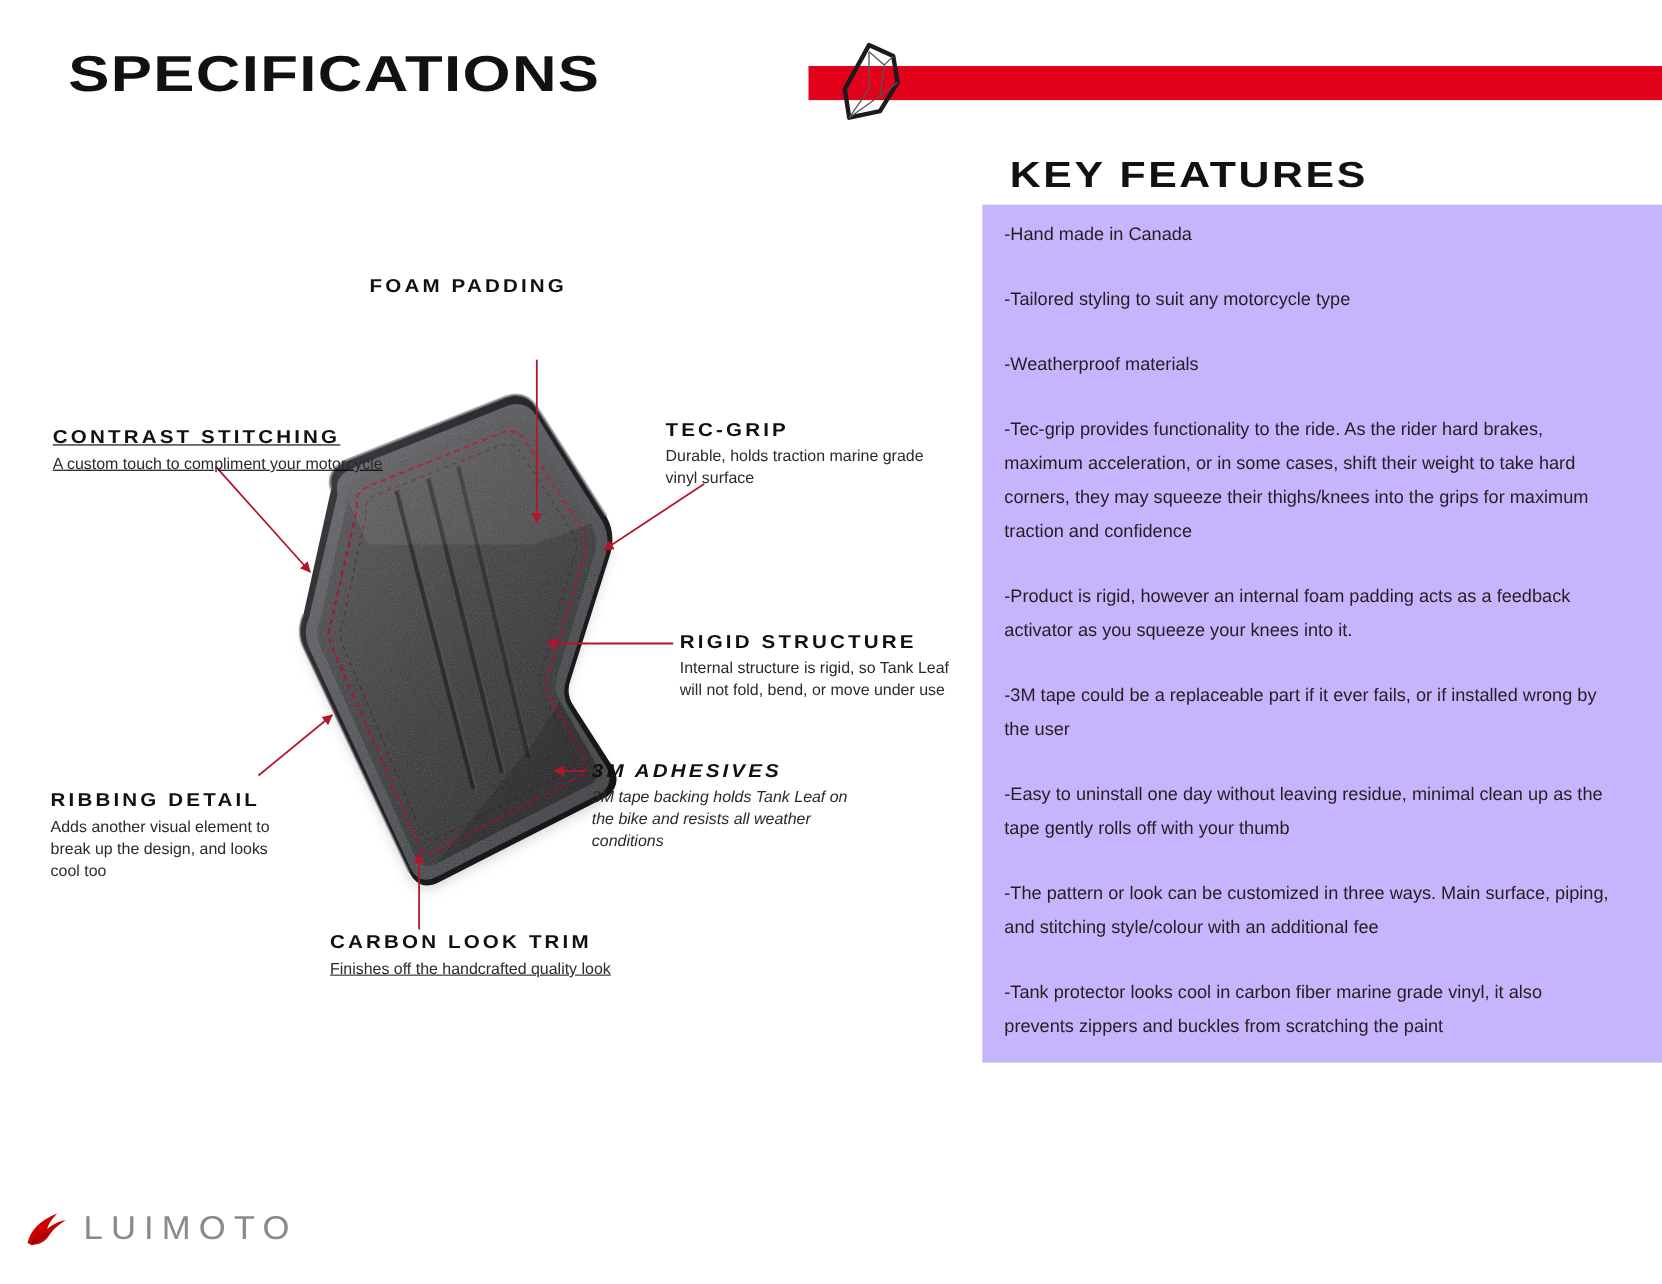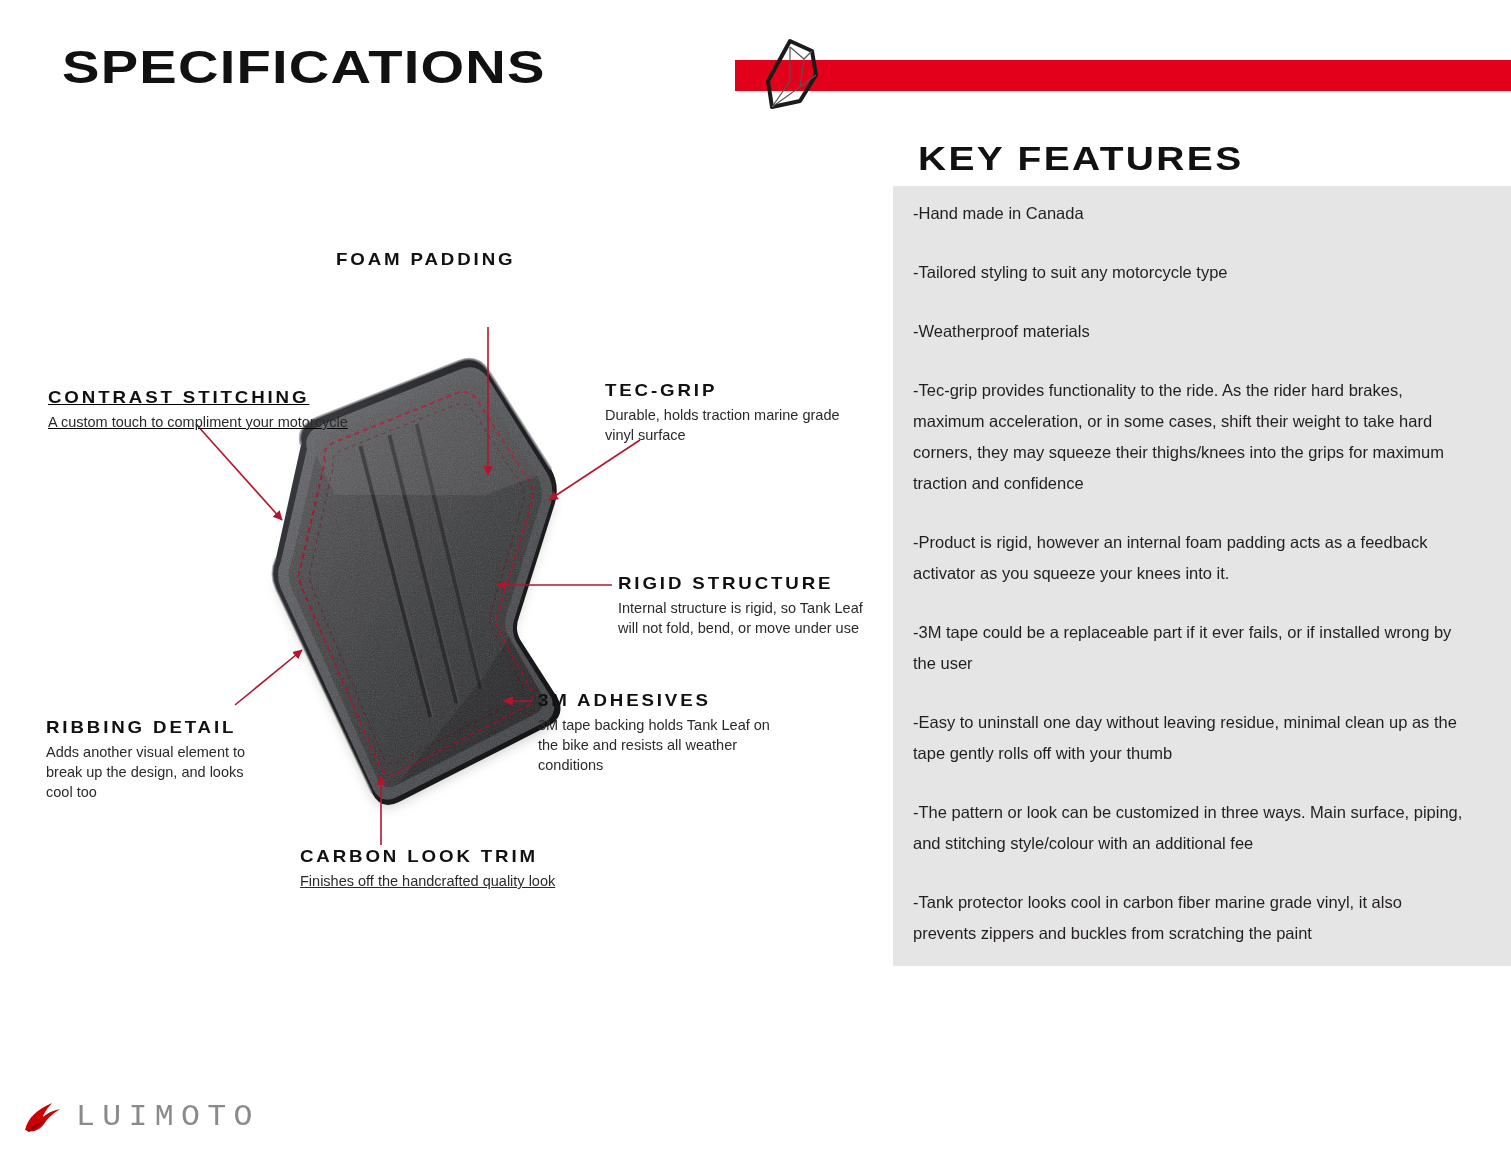--- a/index.html
+++ b/index.html
@@ -30,21 +30,21 @@
   
   .kf-title{
     position:absolute;left:918px;top:140px;
     font-size:33px;font-weight:700;letter-spacing:2px;
     color:#111;
     transform:scaleX(1.18);transform-origin:left center;
     white-space:nowrap;
   }
   .kf-panel{
     position:absolute;left:893px;top:186px;width:618px;height:780px;
-    background:#e5e5e5;
+    background:#c4b5fd;
   }
   .kf-list{
     position:absolute;left:0;top:0;right:0;bottom:0;
     padding:12px 46px 0 20px;
     box-sizing:border-box;
   }
   .kf-item{
     font-size:16.5px;line-height:31px;color:#231f20;
     margin:0 0 28px 0;
     font-stretch:condensed;
@@ -62,21 +62,21 @@
     font-size:14.5px;line-height:20px;color:#2a2a2a;
   }
   .co-right .co-title{transform-origin:left center;}
 
   
   .product{
     position:absolute;left:185px;top:345px;width:450px;height:465px;
   }
 
   
-  .footer-logo{position:absolute;left:22px;top:1096px;height:42px;display:flex;align-items:center;font-family:Liberation Mono, monospace;}
+  .footer-logo{position:absolute;left:22px;top:1096px;height:42px;display:flex;align-items:center;}
   .fl-mark{width:40px;height:34px;margin-right:14px;}
   .fl-text{
     font-size:30px;font-weight:400;letter-spacing:7px;color:#8a8a8a;
     transform:scaleX(1.05);transform-origin:left center;
   }
   svg{display:block;overflow:visible;}
 </style>
 </head>
 <body>
 
@@ -237,21 +237,21 @@
   <div class="callout co-right" style="left:605px;top:381px;width:250px;">
     <div class="co-title">TEC-GRIP</div>
     <div class="co-desc" style="width:245px;">Durable, holds traction marine grade vinyl surface</div>
   </div>
 
   <div class="callout co-right" style="left:618px;top:574px;width:250px;">
     <div class="co-title">RIGID STRUCTURE</div>
     <div class="co-desc" style="width:248px;">Internal structure is rigid, so Tank Leaf will not fold, bend, or move under use</div>
   </div>
 
-  <div class="callout co-right" style="left:538px;top:691px;width:250px;">
+  <div class="callout co-right" style="left:538px;top:691px;width:250px;font-style:italic;">
     <div class="co-title">3M ADHESIVES</div>
     <div class="co-desc" style="width:238px;">3M tape backing holds Tank Leaf on the bike and resists all weather conditions</div>
   </div>
 
   <div class="callout" style="left:46px;top:718px;width:230px;">
     <div class="co-title">RIBBING DETAIL</div>
     <div class="co-desc" style="width:215px;">Adds another visual element to break up the design, and looks cool too</div>
   </div>
 
   <div class="callout" style="left:300px;top:847px;width:280px;">

